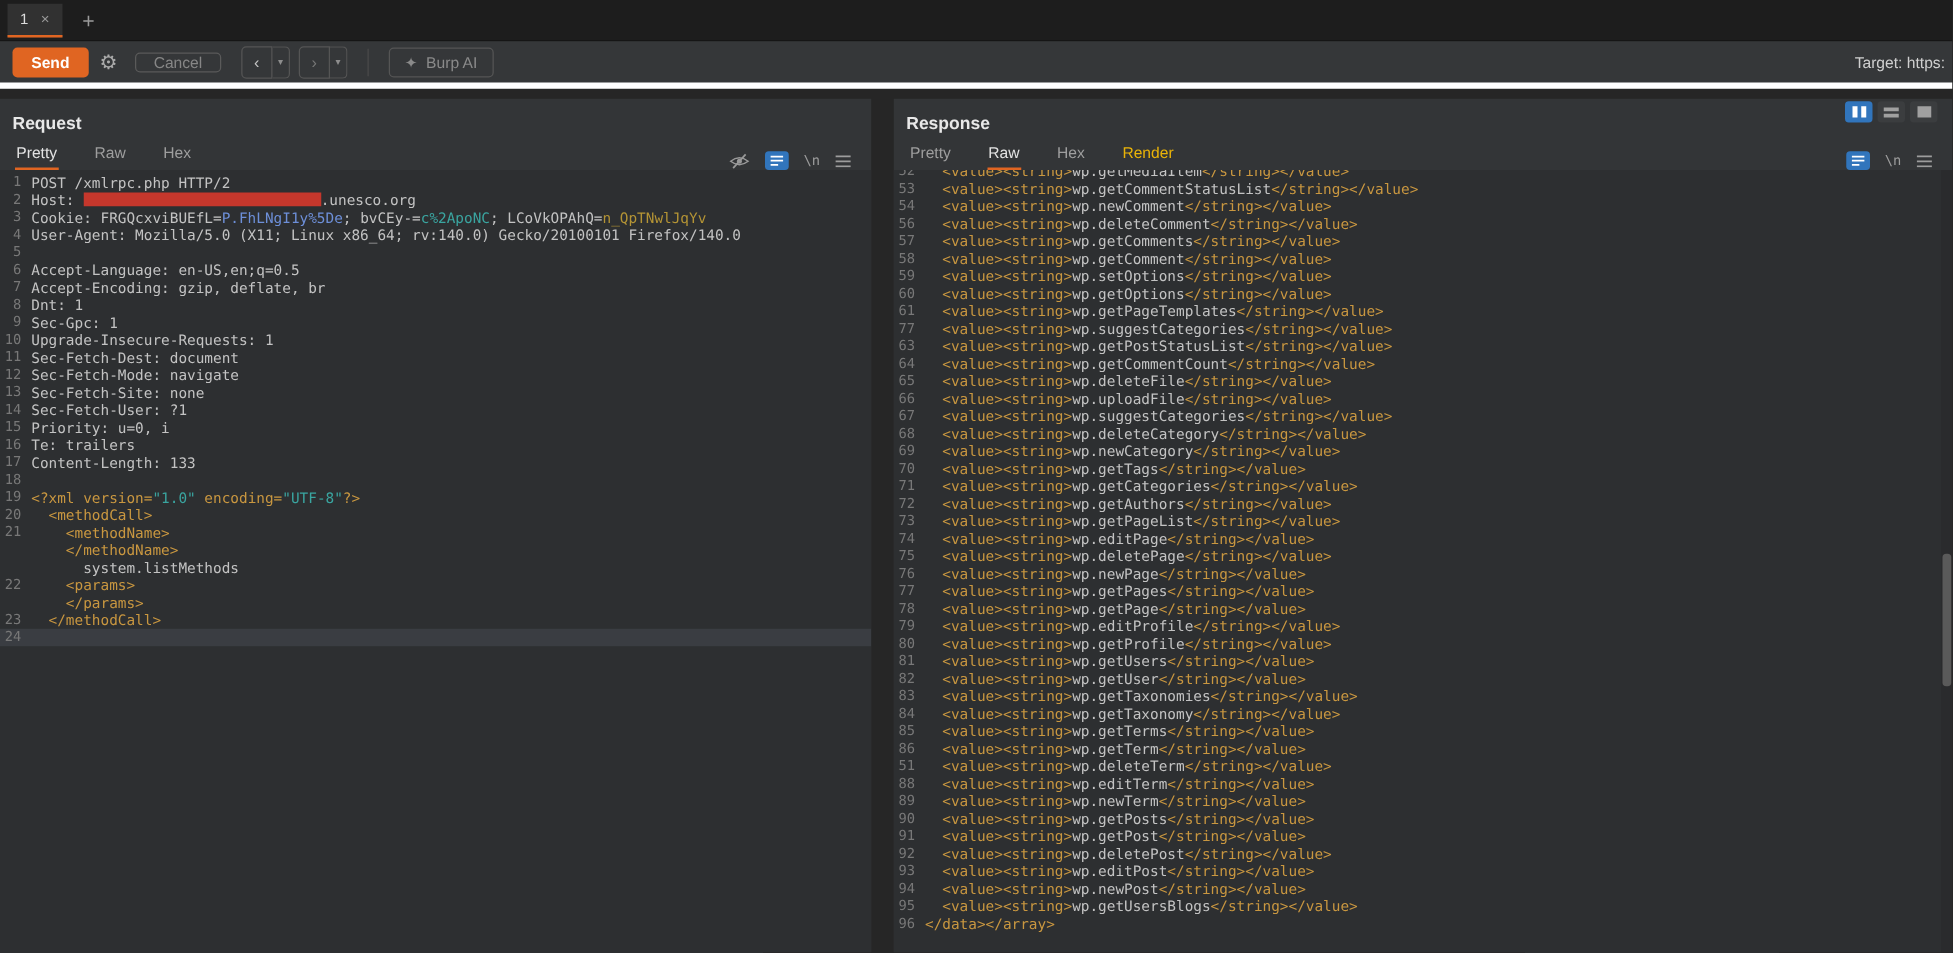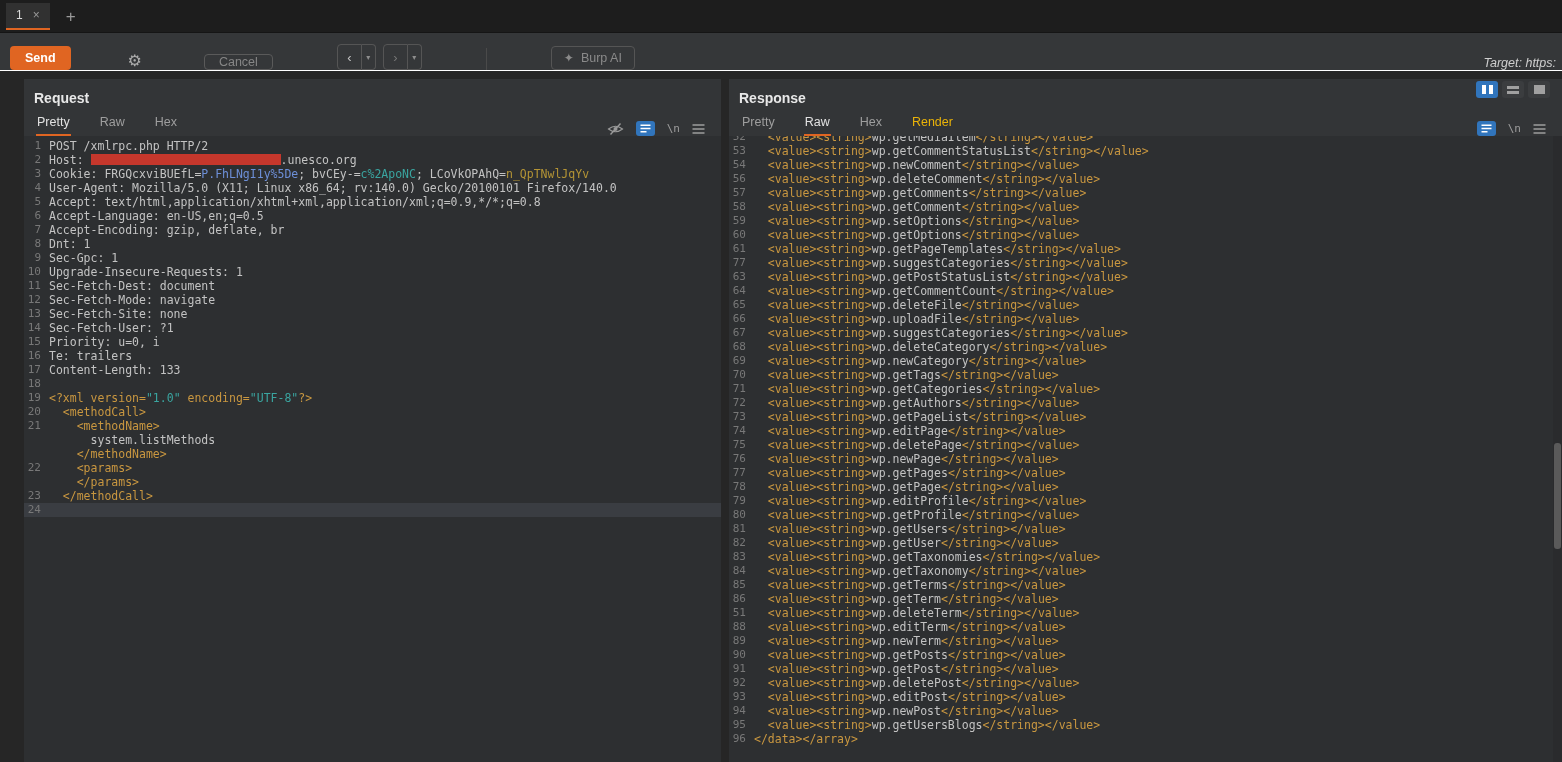--- a/index.html
+++ b/index.html
@@ -6,46 +6,46 @@
   html,body{width:1562px;height:762px;overflow:hidden;}
   body{background:#262626;font-family:"Liberation Sans",sans-serif;position:relative;-webkit-font-smoothing:antialiased;}
 
   
   .tabbar{height:33px;background:#1d1d1d;border-bottom:1px solid #151515;display:flex;align-items:center;padding-left:6px;gap:16px;}
   .doc-tab{display:flex;align-items:center;gap:10px;background:#313131;height:27px;padding:0 10px;border-bottom:2px solid #e06522;color:#dcdcdc;font-size:12px;cursor:pointer;}
   .doc-tab .close{color:#999;font-size:12px;line-height:1;}
   .new-tab{color:#9a9a9a;font-size:17px;line-height:1;cursor:pointer;}
 
   
-  .toolbar{height:38px;background:#353739;border-bottom:1px solid #ffffff;display:flex;align-items:flex-end;padding:0 10px;gap:48px;}
+  .toolbar{height:38px;background:#353739;border-bottom:5px solid #ffffff;display:flex;align-items:center;padding:0 10px;}
   .send-btn{background:#e06522;color:#fff;font-weight:700;font-size:12.5px;padding:5px 15px;border-radius:4px;border:none;cursor:pointer;}
   .gear-btn{margin-left:9px;color:#ababab;font-size:16px;cursor:pointer;background:none;border:none;}
   .cancel-btn{margin-left:14px;background:none;border:1px solid #5a5a5a;color:#868686;font-size:12.5px;padding:0 14px;border-radius:4px;}
   .navgroup{margin-left:16px;display:flex;gap:7px;}
   .splitbtn{display:flex;}
   .sb-main{width:25px;height:26px;border:1px solid #555;border-radius:4px 0 0 4px;display:flex;align-items:center;justify-content:center;font-size:13px;background:none;}
   .sb-drop{width:14px;height:26px;border:1px solid #555;border-left:none;border-radius:0 4px 4px 0;display:flex;align-items:center;justify-content:center;color:#8d8d8d;font-size:8px;background:none;}
   .back-glyph{color:#c4c4c4;}
   .fwd-glyph{color:#767676;}
   .vsep{width:1px;height:22px;background:#4a4a4a;margin:0 16px;}
   .burp-ai{display:flex;align-items:center;gap:7px;border:1px solid #555;border-radius:4px;padding:4px 12px;color:#8a8a8a;font-size:12.5px;background:none;}
   .sparkle{font-size:12px;color:#8a8a8a;}
-  .target{margin-left:auto;color:#cfcfcf;font-size:12.5px;white-space:nowrap;margin-right:-4px;font-style:italic;}
+  .target{margin-left:auto;color:#cfcfcf;font-size:12.5px;white-space:nowrap;margin-right:-4px;}
 
   
   .layout-btns{position:absolute;top:81px;right:12px;display:flex;gap:4px;z-index:5;}
   .lb{width:22px;height:17px;border-radius:3px;display:flex;align-items:center;justify-content:center;background:#3b3d3f;gap:3px;border:none;cursor:pointer;}
   .lb.active{background:#3175bc;}
   .lb .vbar{width:4px;height:9px;background:#fff;}
   .lb .hbars{display:flex;flex-direction:column;gap:2px;}
   .lb .hbar{width:12px;height:3px;background:#a0a0a0;}
   .lb .sq{width:11px;height:9px;background:#a0a0a0;}
 
   
-  .workspace{position:absolute;top:79px;left:0;right:0;bottom:0;display:flex;gap:8px;margin-left:24px;}
+  .workspace{position:absolute;top:79px;left:0;right:0;bottom:0;display:flex;gap:18px;}
   .panel{background:#333537;display:flex;flex-direction:column;min-width:0;}
   .panel.request{width:697px;flex:none;}
   .panel.response{flex:1;position:relative;}
   .panel-title{padding:11px 10px 2px;font-size:14px;font-weight:700;color:#e8e8e8;}
   .subtabs{display:flex;align-items:flex-end;height:28px;padding:0 12px;}
   .subtab{color:#9e9e9e;font-size:12.5px;padding:6px 1px 7px;margin-right:28px;position:relative;cursor:pointer;}
   .subtab.active{color:#e2e2e2;}
   .subtab.active::after{content:"";position:absolute;left:0;right:0;bottom:0;height:2px;background:#e06522;}
   .subtab.disabled{color:#eab308;}
   .tabicons{margin-left:auto;display:flex;align-items:center;gap:12px;padding-right:4px;}
@@ -172,21 +172,20 @@
           <div class="code-line">
             <span class="ln">3</span>
             <span class="code"><span class="tk-p">Cookie: FRGQcxviBUEfL=</span><span class="tk-blue">P.FhLNgI1y%5De</span><span class="tk-p">; bvCEy-=</span><span class="tk-teal">c%2ApoNC</span><span class="tk-p">; LCoVkOPAhQ=</span><span class="tk-yellow">n_QpTNwlJqYv</span></span>
           </div>
           <div class="code-line">
             <span class="ln">4</span>
             <span class="code"><span class="tk-p">User-Agent: Mozilla/5.0 (X11; Linux x86_64; rv:140.0) Gecko/20100101 Firefox/140.0</span></span>
           </div>
           <div class="code-line">
             <span class="ln">5</span>
-            <span class="code"><span class="tk-p">Accept: text/html,application/xhtml+xml,application/xml;q=0.9,*/*;q=0.8</span></span>
           </div>
           <div class="code-line">
             <span class="ln">6</span>
             <span class="code"><span class="tk-p">Accept-Language: en-US,en;q=0.5</span></span>
           </div>
           <div class="code-line">
             <span class="ln">7</span>
             <span class="code"><span class="tk-p">Accept-Encoding: gzip, deflate, br</span></span>
           </div>
           <div class="code-line">
@@ -240,25 +239,25 @@
           <div class="code-line">
             <span class="ln">20</span>
             <span class="code"><span class="tk-tag">  &lt;methodCall&gt;</span></span>
           </div>
           <div class="code-line">
             <span class="ln">21</span>
             <span class="code"><span class="tk-tag">    &lt;methodName&gt;</span></span>
           </div>
           <div class="code-line">
             <span class="ln"></span>
+            <span class="code"><span class="tk-tag">    &lt;/methodName&gt;</span></span>
+          </div>
+          <div class="code-line">
+            <span class="ln"></span>
             <span class="code"><span class="tk-p">      system.listMethods</span></span>
-          </div>
-          <div class="code-line">
-            <span class="ln"></span>
-            <span class="code"><span class="tk-tag">    &lt;/methodName&gt;</span></span>
           </div>
           <div class="code-line">
             <span class="ln">22</span>
             <span class="code"><span class="tk-tag">    &lt;params&gt;</span></span>
           </div>
           <div class="code-line">
             <span class="ln"></span>
             <span class="code"><span class="tk-tag">    &lt;/params&gt;</span></span>
           </div>
           <div class="code-line">

